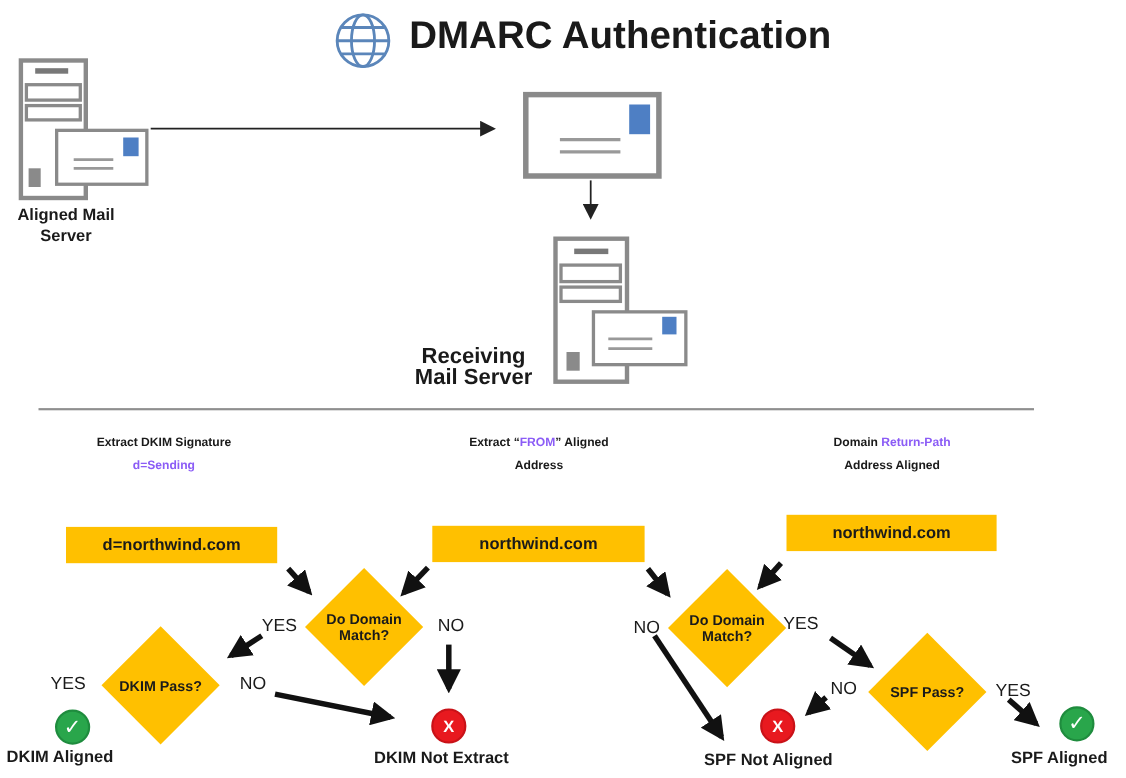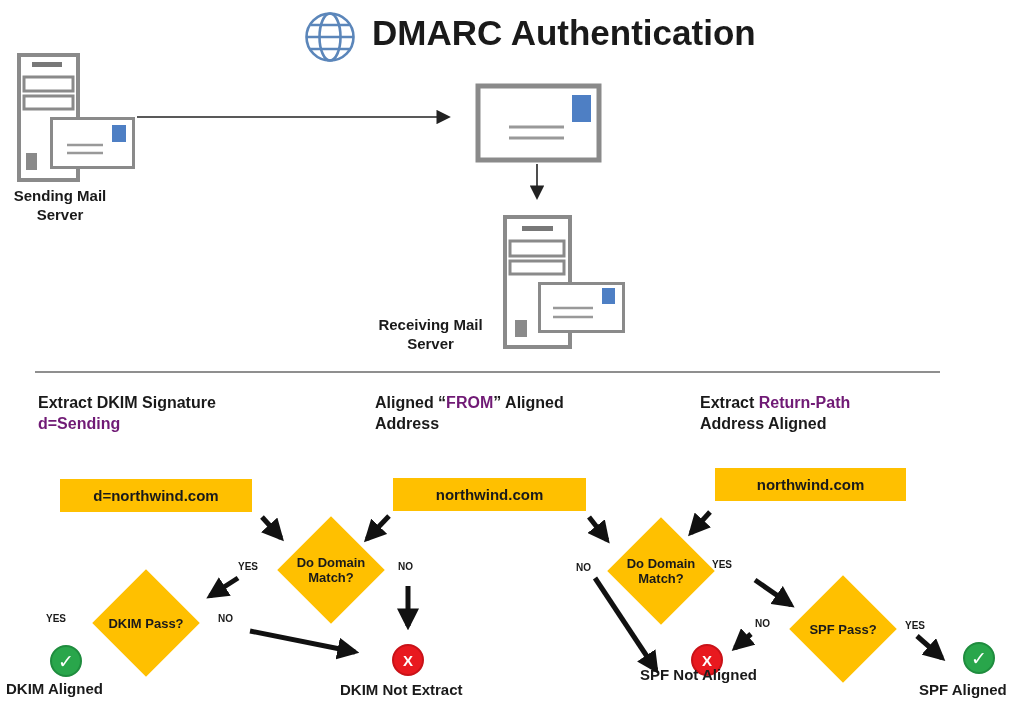--- a/index.html
+++ b/index.html
@@ -7,33 +7,33 @@
          font-family:"Liberation Sans","DejaVu Sans",sans-serif;color:#1a1a1a;}
   .abs{position:absolute;}
   .bold{font-weight:bold;}
   .center{text-align:center;}
   
   .title{position:absolute;left:372px;top:13px;font-size:35px;font-weight:bold;letter-spacing:0;}
   
   
   .divider{position:absolute;left:35px;top:371px;width:905px;border-top:2px solid #8f8f8f;}
   
-  .colhead{position:absolute;font-size:16px;font-weight:bold;line-height:21px;text-align:left;}
-  .green{color:#701a75;}
+  .colhead{position:absolute;font-size:11px;font-weight:bold;line-height:21px;text-align:center;}
+  .green{color:#8b5cf6;}
   
   .goldbox{position:absolute;background:#FFC000;height:33px;line-height:33px;text-align:center;
            font-size:15px;font-weight:bold;color:#1a1a1a;}
   
   .diamond{position:absolute;width:76px;height:76px;background:#FFC000;transform:rotate(45deg);}
   .diamond-inner{position:absolute;inset:0;transform:rotate(-45deg);display:flex;flex-direction:column;
                  align-items:center;justify-content:center;font-size:13px;line-height:15px;
                  font-weight:bold;text-align:center;}
   .diamond-inner span{white-space:nowrap;}
   
-  .yn{position:absolute;font-size:10px;font-weight:bold;}
+  .yn{position:absolute;font-size:16px;font-weight:normal;}
   
   .circle{position:absolute;width:32px;height:32px;border-radius:50%;display:flex;align-items:center;
           justify-content:center;color:#fff;font-weight:bold;}
   .circle.ok{background:#29A64B;border:2px solid #1f8c3e;box-sizing:border-box;font-size:19px;}
   .circle.bad{background:#E8191F;border:2px solid #c91218;box-sizing:border-box;font-size:15px;}
   
   .result{position:absolute;font-size:15px;font-weight:bold;text-align:left;}
   svg{display:block;}
 </style>
 </head>
@@ -56,54 +56,54 @@
     <rect x="4" y="5" width="59" height="125" fill="#fff" stroke="#8A8A8A" stroke-width="4"></rect>
     <rect x="17" y="12" width="30" height="5" fill="#787878"></rect>
     <rect x="9" y="27" width="49" height="14" fill="#fff" stroke="#8A8A8A" stroke-width="3"></rect>
     <rect x="9" y="46" width="49" height="13" fill="#fff" stroke="#8A8A8A" stroke-width="3"></rect>
     <rect x="11" y="103" width="11" height="17" fill="#8A8A8A"></rect>
     <rect x="36.5" y="68.5" width="82" height="49" fill="#fff" stroke="#8A8A8A" stroke-width="3"></rect>
     <rect x="97" y="75" width="14" height="17" fill="#4E7FC4"></rect>
     <line x1="52" y1="95" x2="88" y2="95" stroke="#999" stroke-width="2.5"></line>
     <line x1="52" y1="103" x2="88" y2="103" stroke="#999" stroke-width="2.5"></line>
   </svg>
-  <div class="abs bold center" style="left:5px;top:186px;width:110px;font-size:15px;line-height:19px;">Sending Mail Server</div>
+  <div class="abs bold center" style="left:5px;top:186px;width:110px;font-size:15px;line-height:19px;">Aligned Mail Server</div>
 
   <svg class="abs" style="left:475px;top:83px;" width="128" height="80" viewBox="0 0 128 80">
     <rect x="3" y="3" width="121" height="74" fill="#fff" stroke="#8A8A8A" stroke-width="5"></rect>
     <rect x="97" y="12" width="19" height="27" fill="#4E7FC4"></rect>
     <line x1="34" y1="44" x2="89" y2="44" stroke="#999" stroke-width="3"></line>
     <line x1="34" y1="55" x2="89" y2="55" stroke="#999" stroke-width="3"></line>
   </svg>
 
   <svg class="abs" style="left:500px;top:212px;" width="128" height="138" viewBox="0 0 128 138">
     <rect x="5" y="5" width="65" height="130" fill="#fff" stroke="#8A8A8A" stroke-width="4"></rect>
     <rect x="22" y="14" width="31" height="5" fill="#787878"></rect>
     <rect x="10" y="29" width="54" height="15" fill="#fff" stroke="#8A8A8A" stroke-width="3"></rect>
     <rect x="10" y="49" width="54" height="13" fill="#fff" stroke="#8A8A8A" stroke-width="3"></rect>
     <rect x="15" y="108" width="12" height="17" fill="#8A8A8A"></rect>
     <rect x="39.5" y="71.5" width="84" height="48" fill="#fff" stroke="#8A8A8A" stroke-width="3"></rect>
     <rect x="102" y="76" width="13" height="16" fill="#4E7FC4"></rect>
     <line x1="53" y1="96" x2="93" y2="96" stroke="#999" stroke-width="2.5"></line>
     <line x1="53" y1="105" x2="93" y2="105" stroke="#999" stroke-width="2.5"></line>
   </svg>
-  <div class="abs bold center" style="left:368px;top:315px;width:125px;font-size:15px;line-height:19px;">Receiving Mail Server</div>
+  <div class="abs bold center" style="left:368px;top:315px;width:125px;font-size:20px;line-height:19px;">Receiving Mail Server</div>
 
   <div class="divider"></div>
 
   <div class="colhead" style="left:38px;top:392px;width:222px;">
     <span>Extract DKIM Signature</span><br>
     <span class="green">d=Sending</span>
   </div>
   <div class="colhead" style="left:375px;top:392px;width:230px;">
-    <span>Aligned “</span><span class="green">FROM</span><span>” Aligned</span><br>
+    <span>Extract “</span><span class="green">FROM</span><span>” Aligned</span><br>
     <span>Address</span>
   </div>
   <div class="colhead" style="left:700px;top:392px;width:222px;">
-    <span>Extract </span><span class="green">Return-Path</span><br>
+    <span>Domain </span><span class="green">Return-Path</span><br>
     <span>Address Aligned</span>
   </div>
 
   <div class="goldbox" style="left:60px;top:479px;width:192px;">d=northwind.com</div>
   <div class="goldbox" style="left:393px;top:478px;width:193px;">northwind.com</div>
   <div class="goldbox" style="left:715px;top:468px;width:191px;">northwind.com</div>
 
   <div class="diamond" style="left:293px;top:532px;">
     <div class="diamond-inner">
       <span>Do Domain</span>
@@ -146,21 +146,21 @@
   </div>
   <div class="circle bad" style="left:691px;top:644px;">
     <span>X</span>
   </div>
   <div class="circle ok" style="left:963px;top:642px;">
     <span>✓</span>
   </div>
 
   <div class="result" style="left:6px;top:680px;width:120px;">DKIM Aligned</div>
   <div class="result" style="left:340px;top:681px;width:136px;">DKIM Not Extract</div>
-  <div class="result" style="left:640px;top:666px;width:134px;">SPF Not Aligned</div>
+  <div class="result" style="left:640px;top:682px;width:134px;">SPF Not Aligned</div>
   <div class="result" style="left:919px;top:681px;width:120px;">SPF Aligned</div>
 
   <svg class="abs" style="left:0;top:0;pointer-events:none;" width="1024" height="707" viewBox="0 0 1024 707">
     <defs>
       <marker id="ah" viewBox="0 0 10 10" refX="8" refY="5" markerWidth="4.4" markerHeight="4.4" orient="auto" markerUnits="strokeWidth">
           <path d="M0,0 L10,5 L0,10 z" fill="#111"></path>
         </marker>
       <marker id="aht" viewBox="0 0 10 10" refX="8" refY="5" markerWidth="9" markerHeight="9" orient="auto" markerUnits="strokeWidth">
           <path d="M0,0 L10,5 L0,10 z" fill="#222"></path>
         </marker>

